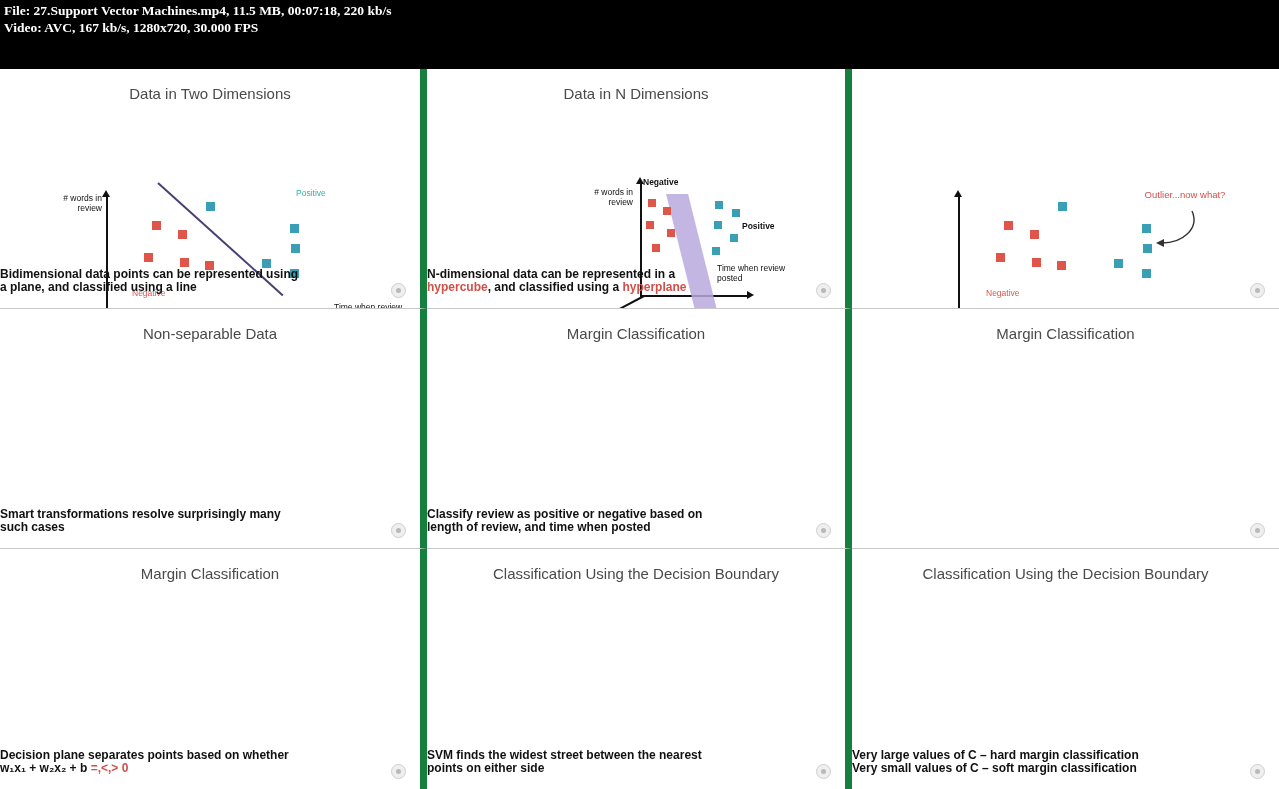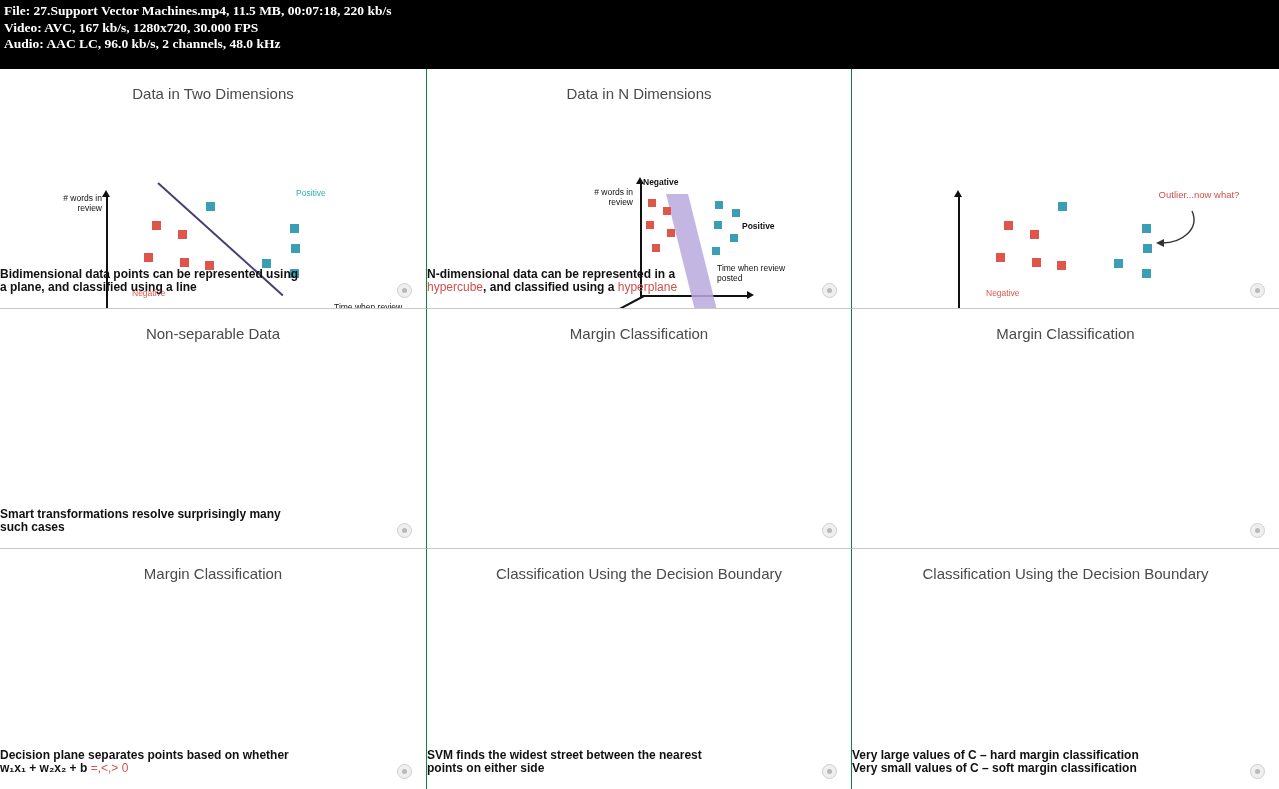--- a/index.html
+++ b/index.html
@@ -17,35 +17,35 @@
 
   
   #grid{
     position:absolute;left:0;top:69px;width:1279px;height:720px;
     display:grid;
     grid-template-columns:427px 425px 427px;
     grid-template-rows:240px 240px 240px;
   }
   .cell{
     position:relative;overflow:hidden;background:#fff;
-    border-right:1px solid #15803d;border-bottom:1px solid #c8c8c8;
+    border-right:7px solid #15803d;border-bottom:1px solid #c8c8c8;
   }
   .cell:nth-child(3n){border-right:none;}
   .cell:nth-child(n+7){border-bottom:none;}
 
   .slide{position:absolute;inset:0;}
   .title{
     position:absolute;top:16px;left:0;width:100%;text-align:center;
     font-size:15px;color:#4a4a4a;font-family:"Liberation Sans",sans-serif;
   }
   .caption{
     position:absolute;bottom:14px;left:0;width:100%;text-align:left;
     font-size:12px;color:#111;font-weight:bold;line-height:13px;
   }
-  .caption .red{color:#d0504a;font-weight:normal;}
+  .caption .red{color:#d0504a;font-weight:bold;}
 
   .badge{
     position:absolute;right:14px;bottom:10px;width:13px;height:13px;
     border-radius:50%;background:#efefef;border:1px solid #cfcfcf;
   }
   .badge:after{
     content:"";position:absolute;left:4px;top:4px;width:5px;height:5px;
     border-radius:50%;background:#b9b9b9;
   }
 
@@ -72,21 +72,20 @@
 
   .ghost{opacity:.10;}
   .ghost2{opacity:.16;}
 </style>
 </head>
 <body>
 
 <div id="header">
   <div>File: 27.Support Vector Machines.mp4, 11.5 MB, 00:07:18, 220 kb/s</div>
   <div>Video: AVC, 167 kb/s, 1280x720, 30.000 FPS</div>
-  <div>Audio: AAC LC, 96.0 kb/s, 2 channels, 48.0 kHz</div>
 </div>
 
 <div id="grid">
 
   <div class="cell">
     <div class="slide">
       <div class="title">Data in Two Dimensions</div>
 
       <div class="axis v" style="left:106px;top:128px;height:118px;"></div>
       <div class="arrow-up" style="left:102px;top:121px;"></div>
@@ -156,21 +155,21 @@
     </div>
   </div>
 
   <div class="cell">
     <div class="slide">
 
       <div class="axis v" style="left:106px;top:128px;height:118px;"></div>
       <div class="arrow-up" style="left:102px;top:121px;"></div>
 
       <div class="lbl red" style="left:134px;top:219px;">Negative</div>
-      <div class="lbl" style="left:297px;top:121px;width:100px;text-align:center;color:#d0504a;font-size:9.5px;">Outlier...now what?</div>
+      <div class="lbl" style="left:283px;top:121px;width:100px;text-align:center;color:#d0504a;font-size:9.5px;">Outlier...now what?</div>
 
       <svg style="position:absolute;left:280px;top:140px;" width="70" height="50">
         <path d="M60 2 C 68 20, 50 34, 30 34" stroke="#333" stroke-width="1.4" fill="none"></path>
         <path d="M32 30 L24 34 L32 38 Z" fill="#333"></path>
       </svg>
 
       <div class="pt r" style="left:152px;top:152px;"></div>
       <div class="pt r" style="left:178px;top:161px;"></div>
       <div class="pt r" style="left:144px;top:184px;"></div>
       <div class="pt r" style="left:180px;top:189px;"></div>
@@ -194,20 +193,24 @@
         <span>such cases</span>
       </div>
       <div class="badge"></div>
     </div>
   </div>
 
   <div class="cell">
     <div class="slide">
       <div class="title">Margin Classification</div>
 
+      <div class="caption">
+        <span>Classify review as positive or negative based on</span><br>
+        <span>length of review, and time when posted</span>
+      </div>
       <div class="badge"></div>
     </div>
   </div>
 
   <div class="cell">
     <div class="slide">
       <div class="title">Margin Classification</div>
 
       <div class="ghost" style="position:absolute;inset:0;">
         

